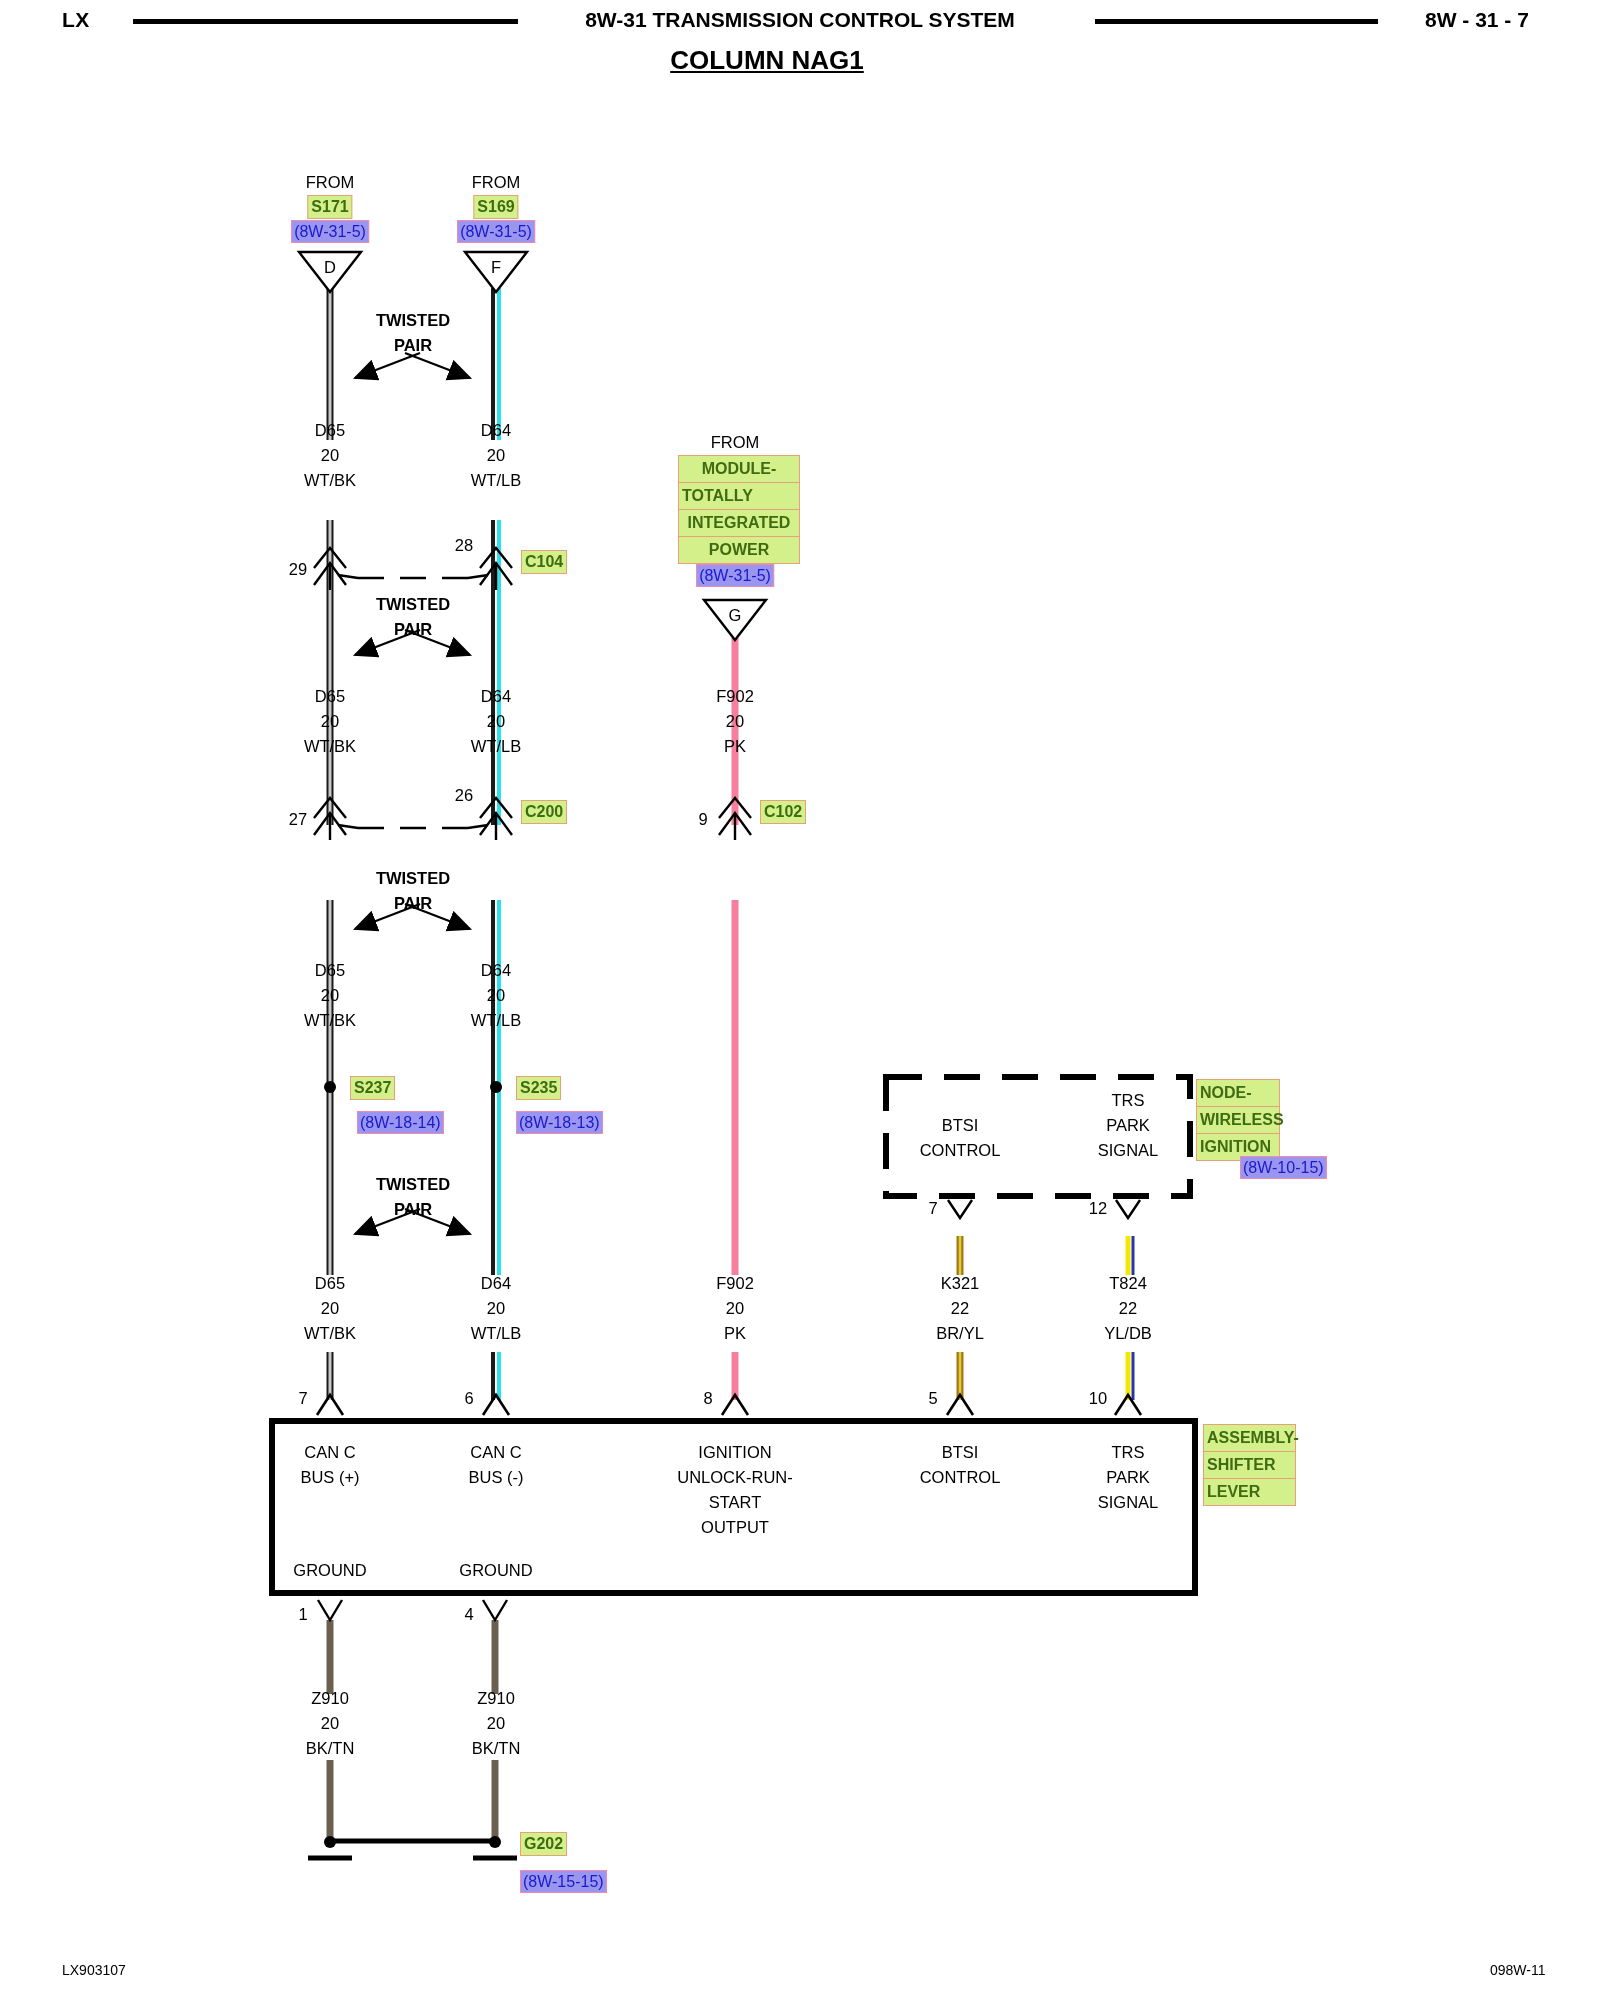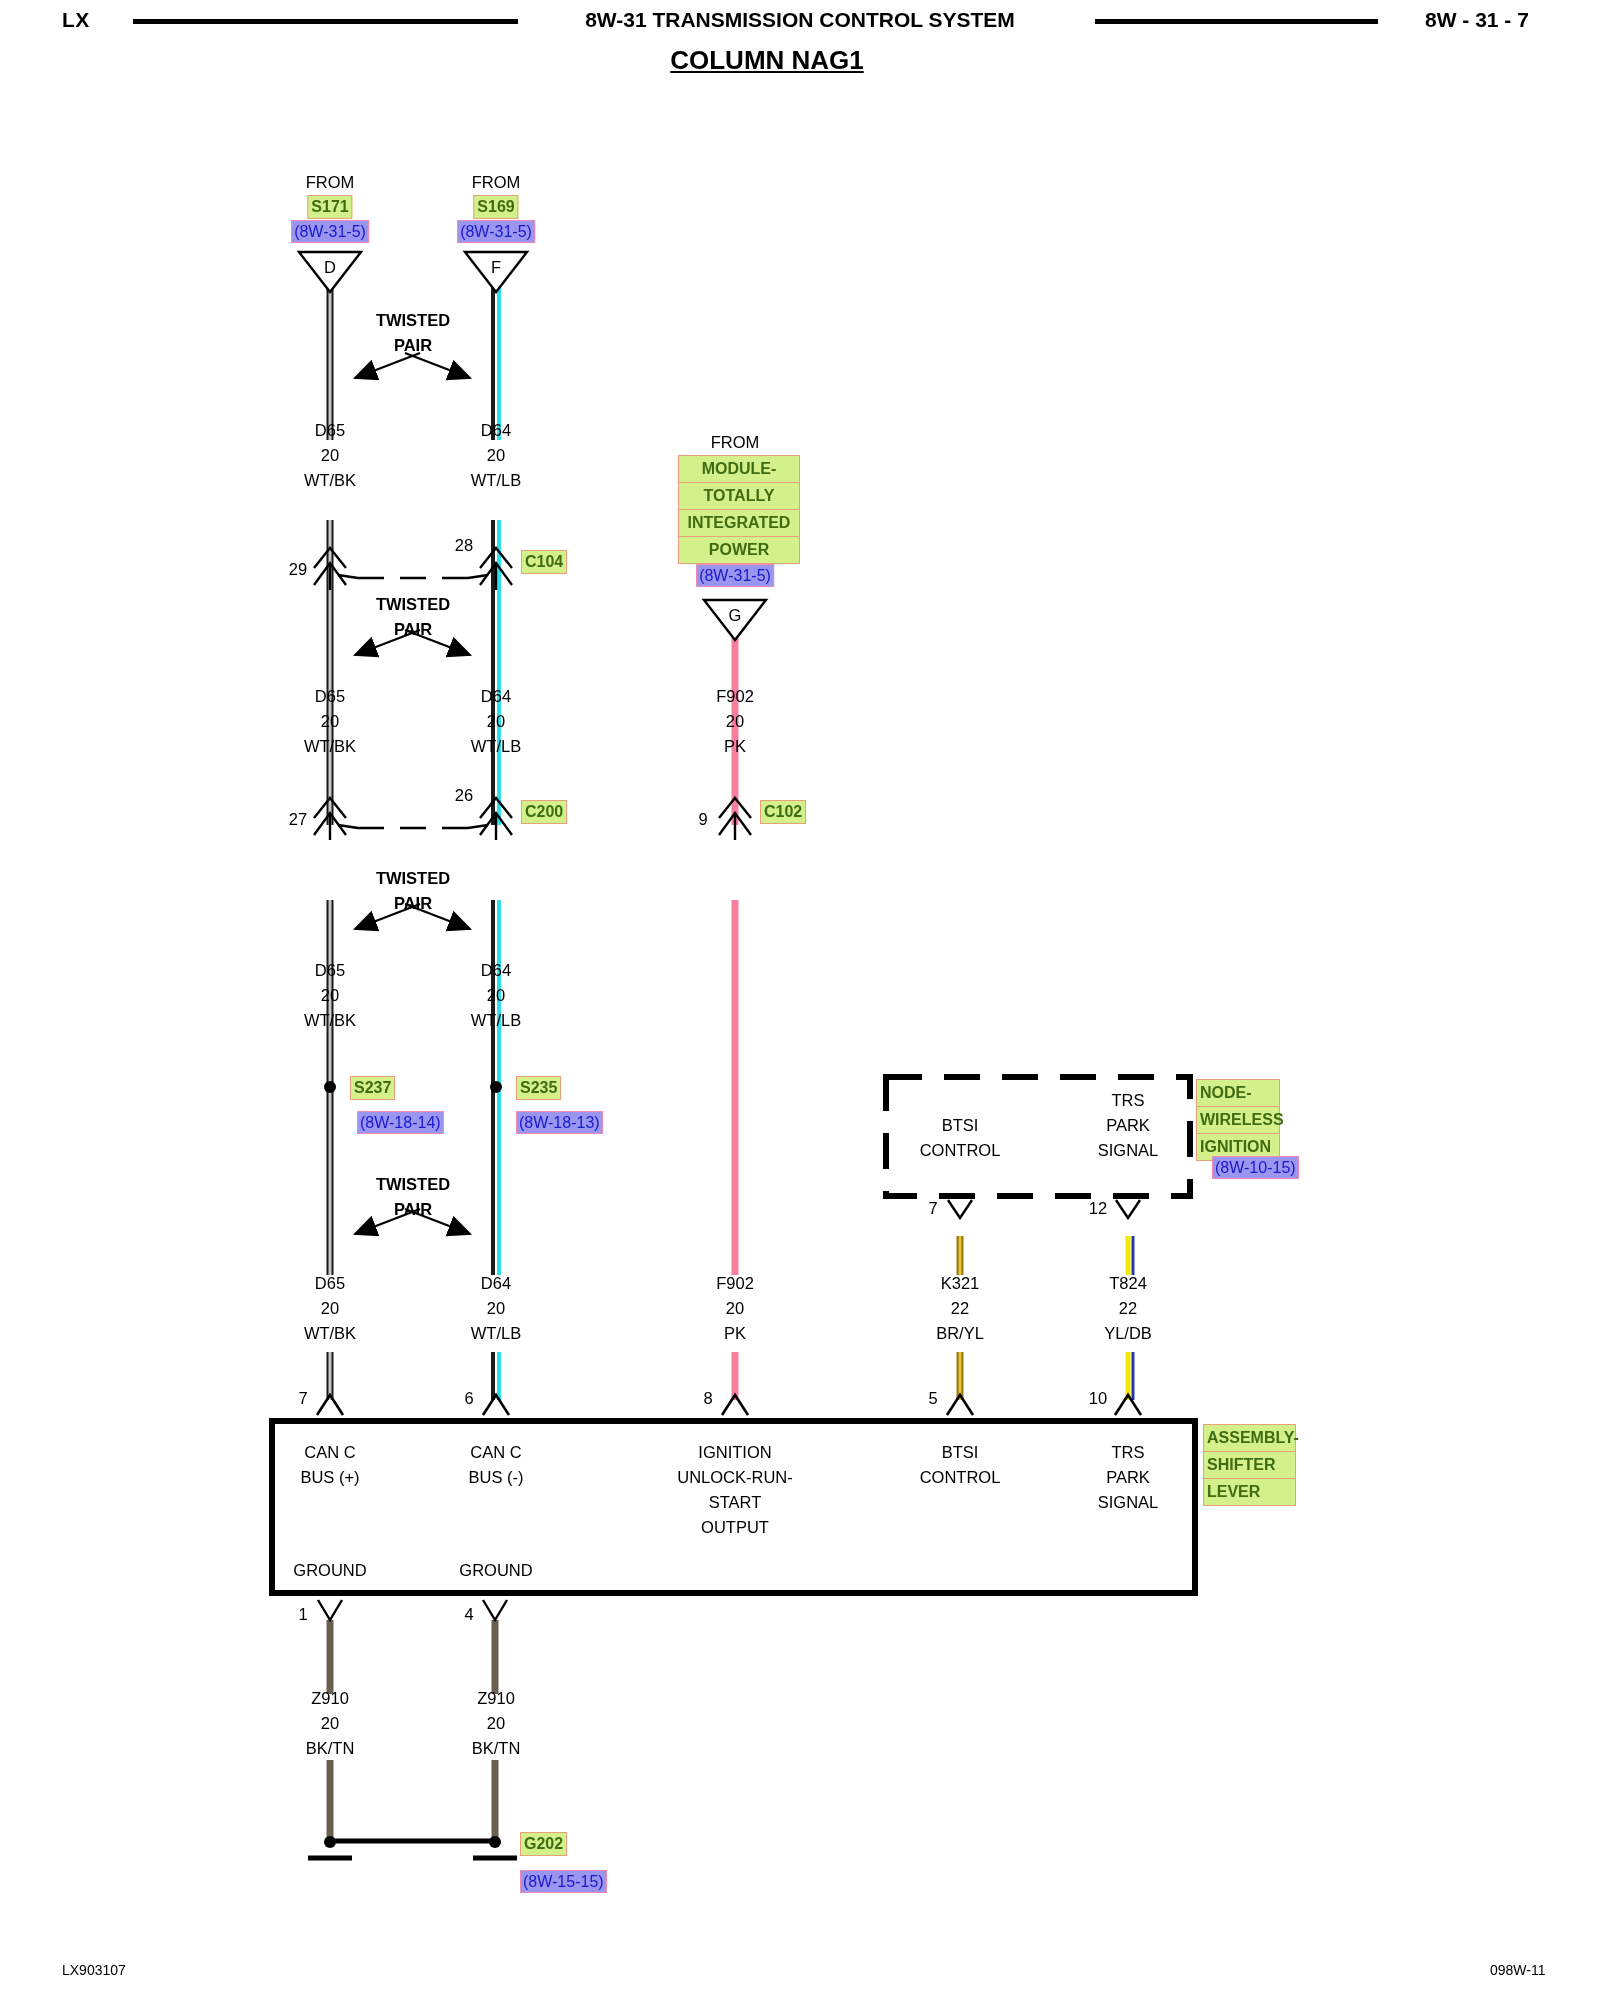--- a/index.html
+++ b/index.html
@@ -250,21 +250,21 @@
   <div class="abs ctr t" style="left:496px;top:443px">20</div>
   <div class="abs ctr t" style="left:496px;top:468px">WT/LB</div>
 
   <div class="abs ctr t" style="left:298px;top:557px">29</div>
   <div class="abs ctr t" style="left:464px;top:533px">28</div>
   <div class="abs" style="left:521px;top:550px"><span class="chip-green">C104</span></div>
 
   <div class="abs ctr t" style="left:735px;top:430px">FROM</div>
   <div class="abs" style="left:678px;top:455px;width:122px">
     <span class="chip-box" style="text-align:center">MODULE-</span>
-    <span class="chip-box" style="text-align:center;border-top:none">TOTALLY</span>
+    <span class="chip-box" style="border-top:none">TOTALLY</span>
     <span class="chip-box" style="text-align:center;border-top:none">INTEGRATED</span>
     <span class="chip-box" style="text-align:center;border-top:none">POWER</span>
   </div>
   <div class="abs ctr" style="left:735px;top:564px"><span class="chip-blue">(8W-31-5)</span></div>
   <div class="abs ctr t" style="left:735px;top:603px">G</div>
 
   <div class="abs ctr t" style="left:330px;top:684px">D65</div>
   <div class="abs ctr t" style="left:330px;top:709px">20</div>
   <div class="abs ctr t" style="left:330px;top:734px">WT/BK</div>
   <div class="abs ctr t" style="left:496px;top:684px">D64</div>
@@ -295,21 +295,21 @@
   <div class="abs ctr t" style="left:960px;top:1113px">BTSI</div>
   <div class="abs ctr t" style="left:960px;top:1138px">CONTROL</div>
   <div class="abs ctr t" style="left:1128px;top:1088px">TRS</div>
   <div class="abs ctr t" style="left:1128px;top:1113px">PARK</div>
   <div class="abs ctr t" style="left:1128px;top:1138px">SIGNAL</div>
   <div class="abs" style="left:1196px;top:1079px;width:84px">
     <span class="chip-box">NODE-</span>
     <span class="chip-box" style="border-top:none">WIRELESS</span>
     <span class="chip-box" style="border-top:none">IGNITION</span>
   </div>
-  <div class="abs" style="left:1212px;top:1156px"><span class="chip-blue">(8W-10-15)</span></div>
+  <div class="abs" style="left:1240px;top:1156px"><span class="chip-blue">(8W-10-15)</span></div>
   <div class="abs ctr t" style="left:933px;top:1196px">7</div>
   <div class="abs ctr t" style="left:1098px;top:1196px">12</div>
 
   <div class="abs ctr t" style="left:330px;top:1271px">D65</div>
   <div class="abs ctr t" style="left:330px;top:1296px">20</div>
   <div class="abs ctr t" style="left:330px;top:1321px">WT/BK</div>
   <div class="abs ctr t" style="left:496px;top:1271px">D64</div>
   <div class="abs ctr t" style="left:496px;top:1296px">20</div>
   <div class="abs ctr t" style="left:496px;top:1321px">WT/LB</div>
   <div class="abs ctr t" style="left:735px;top:1271px">F902</div>

